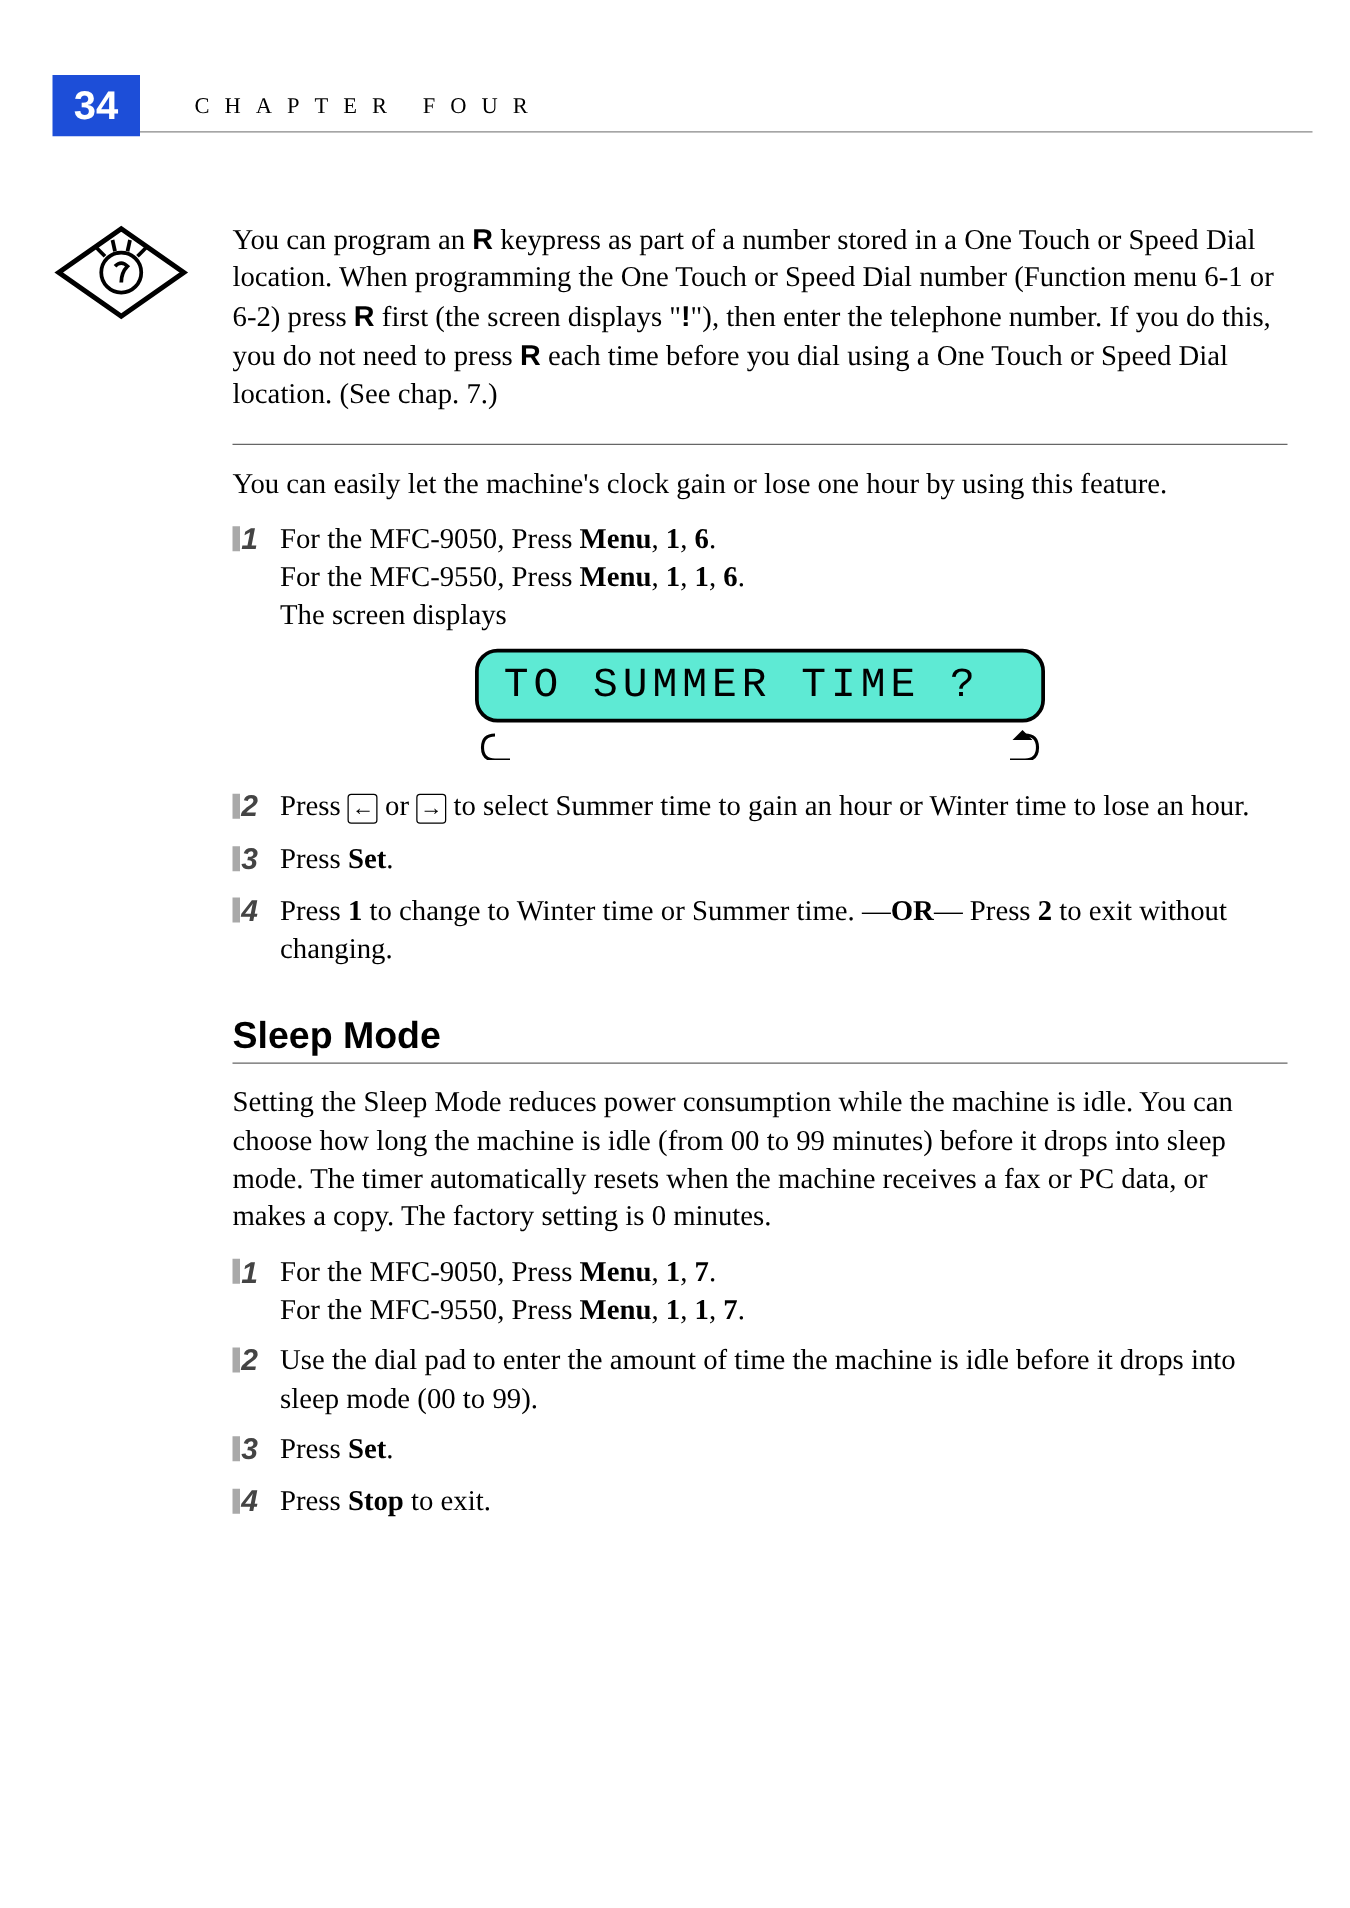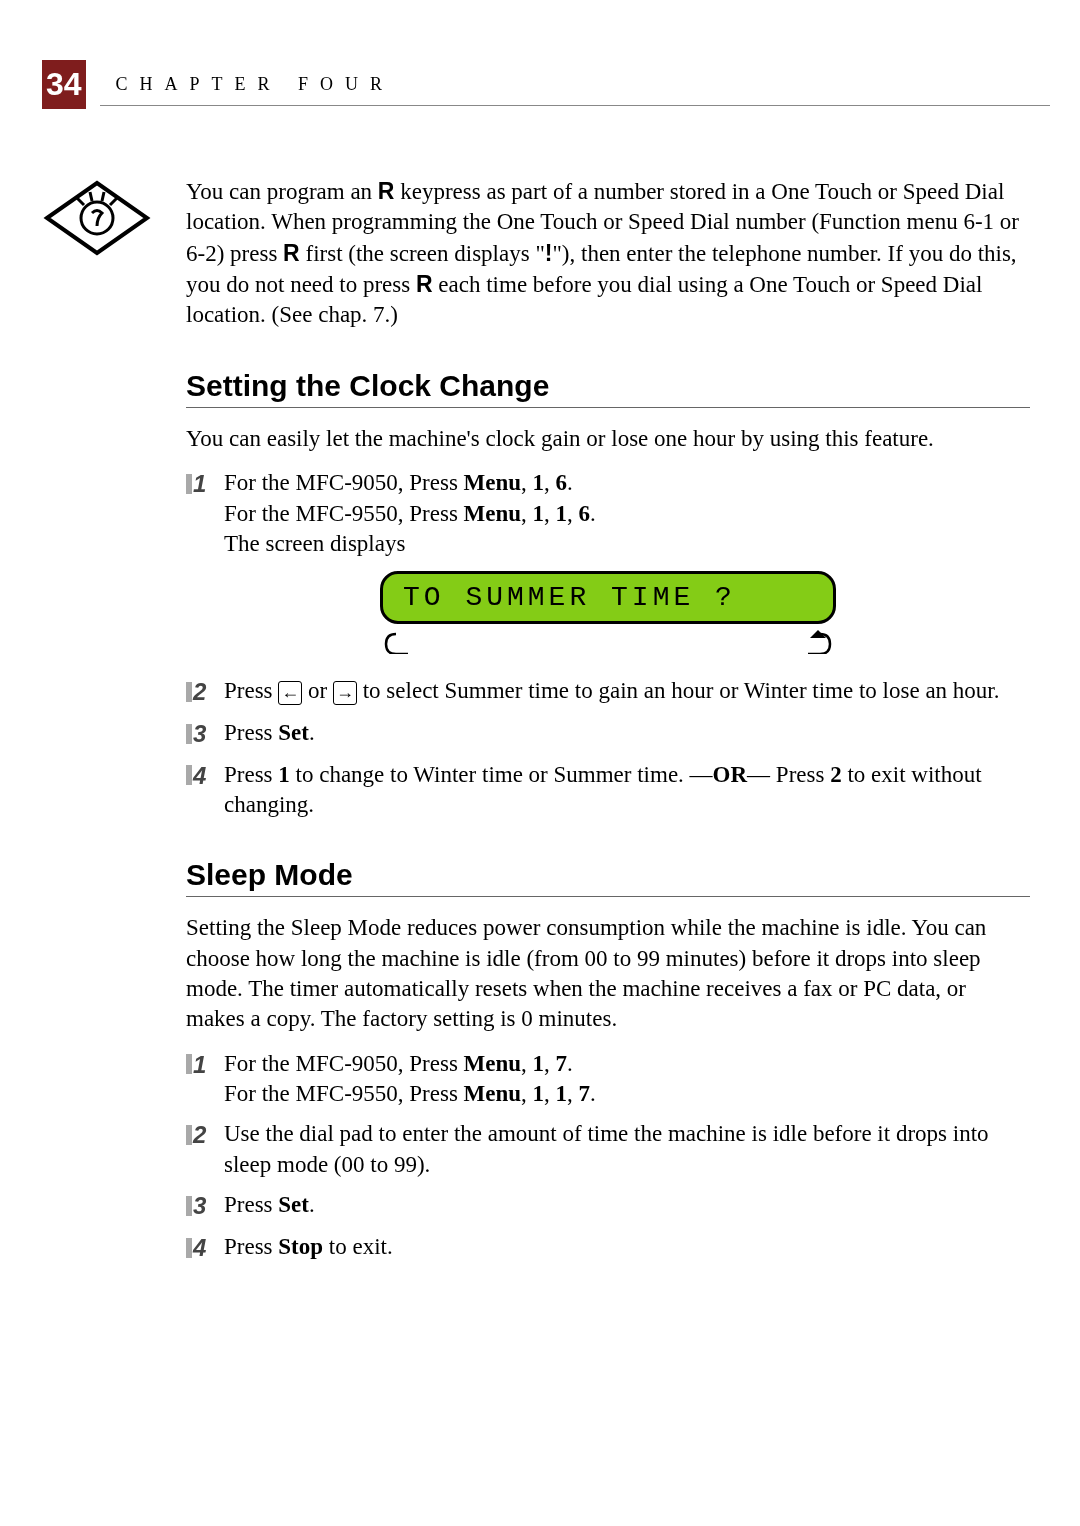--- a/index.html
+++ b/index.html
@@ -14,33 +14,33 @@
       width: 1080px;
       min-height: 1526px;
       background: #fff;
     }
     .header-row {
       display: flex;
       align-items: center;
       margin-top: 60px;
     }
     .page-number-box {
-      background: #7f1d1d;
+      background: #1d4ed8;
       color: #fff;
       font-family: Arial, Helvetica, sans-serif;
       font-weight: bold;
       font-size: 32px;
-      padding: 6px 4px;
+      padding: 6px 17px;
       margin-left: 42px;
       display: inline-block;
     }
     .chapter-label {
       font-size: 18px;
       letter-spacing: 12px;
-      margin-left: 30px;
+      margin-left: 44px;
       color: #000;
       font-family: 'Times New Roman', Times, serif;
     }
     .header-underline {
       margin-left: 0;
       margin-right: 30px;
       border-bottom: 1px solid #888;
       margin-top: -4px;
     }
     .content {
@@ -126,23 +126,23 @@
       display: flex;
       flex-direction: column;
       align-items: center;
       margin: 12px 0 22px 0;
     }
     .lcd-box {
       border: 3px solid #000;
       border-radius: 18px;
       padding: 8px 20px;
       font-family: 'Courier New', Courier, monospace;
-      font-size: 28px;
+      font-size: 33px;
       letter-spacing: 4px;
-      background: #84cc16;
+      background: #5eead4;
       min-width: 410px;
       text-align: left;
     }
     .lcd-connector {
       margin: 0;
       padding: 0;
       height: 30px;
       position: relative;
       width: 520px;
     }
@@ -169,21 +169,20 @@
         <line x1="62" y1="14" x2="60" y2="23" stroke="#000" stroke-width="3"></line>
         <line x1="75" y1="20" x2="68" y2="27" stroke="#000" stroke-width="3"></line>
       </svg>
     </div>
 
     <p class="para">
       <span>You can program an </span><b>R</b><span> keypress as part of a number stored in a One Touch or Speed Dial location. When programming the One Touch or Speed Dial number (Function menu 6-1 or 6-2) press </span><b>R</b><span> first (the screen displays "</span><b>!</b><span>"), then enter the telephone number. If you do this, you do not need to press </span><b>R</b><span> each time before you dial using a One Touch or Speed Dial location. (See chap. 7.)</span>
     </p>
 
 
-    <div class="section-heading">Setting the Clock Change</div>
     <div class="heading-underline"></div>
     <p class="para" style="margin-bottom:14px;">You can easily let the machine's clock gain or lose one hour by using this feature.</p>
 
     <ul class="step-list">
       <li class="step-item">
         <span class="step-marker"><span class="bar"></span><span>1</span></span>
         <div class="step-text">
           <span>For the MFC-9050, Press </span><b>Menu</b><span>, </span><b>1</b><span>, </span><b>6</b><span>.</span><br>
           <span>For the MFC-9550, Press </span><b>Menu</b><span>, </span><b>1</b><span>, </span><b>1</b><span>, </span><b>6</b><span>.</span><br>
           <span>The screen displays</span>

